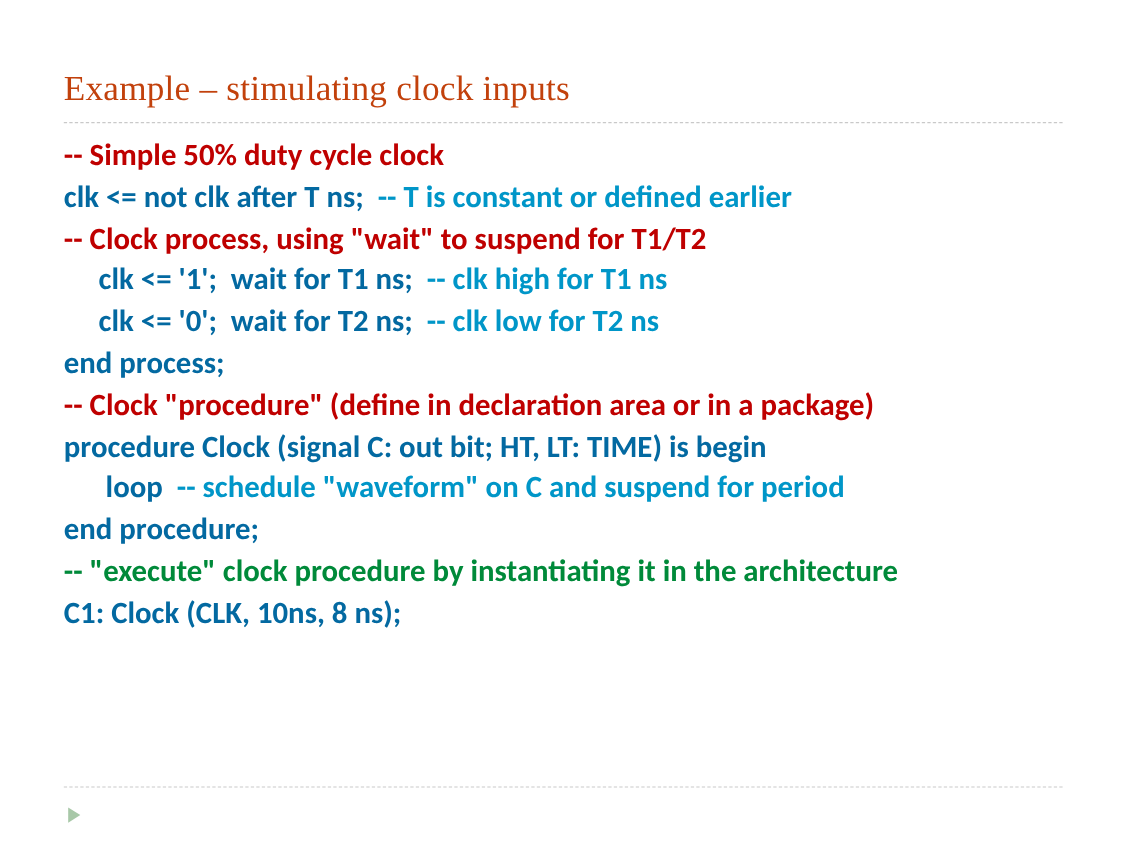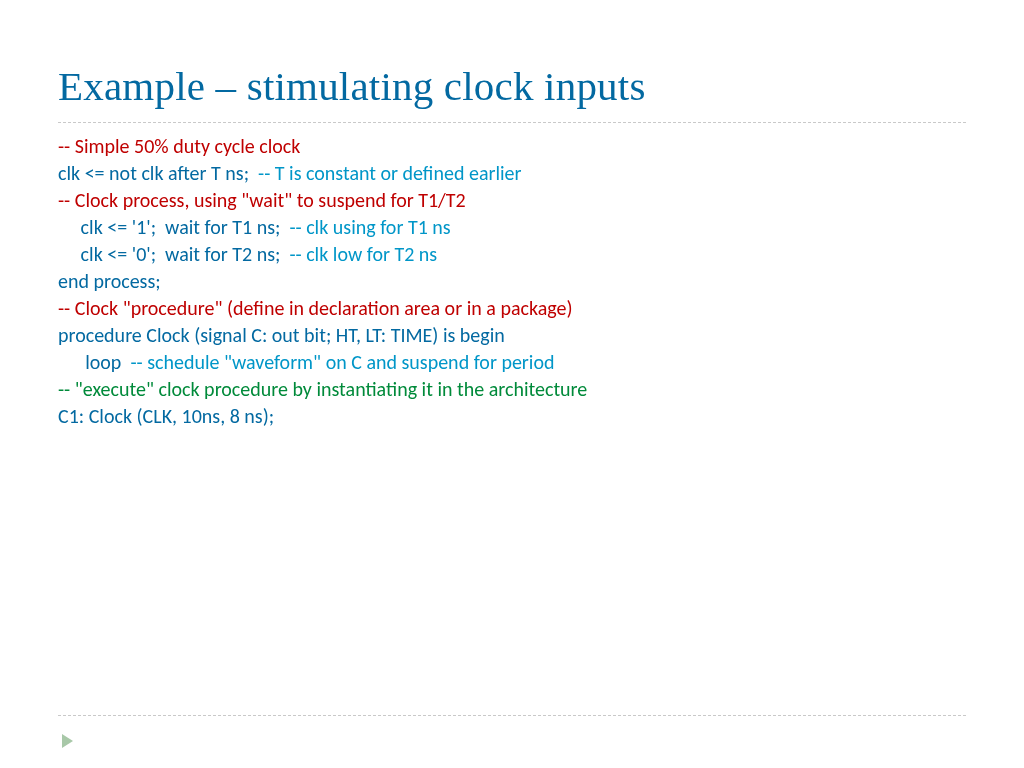--- a/index.html
+++ b/index.html
@@ -13,35 +13,36 @@
   }
   .slide {
     box-sizing: border-box;
     width: 1024px;
     height: 768px;
     padding: 62px 58px 0 58px;
     position: relative;
   }
   .title {
     font-family: "Book Antiqua", Palatino, "Palatino Linotype", Georgia, serif;
-    font-size: 41px;
+    font-size: 32px;
     font-weight: 400;
-    color: #0369a1;
+    color: #c2410c;
     margin: 0 0 12px 0;
     letter-spacing: 0.2px;
   }
   .hr-dashed {
     border: none;
     border-top: 1px dashed #c9c9c9;
     margin: 0 0 10px 0;
   }
   .body {
-    font-size: 20px;
+    font-size: 28px;
     line-height: 1.35;
     color: #000000;
+    font-weight: bold;
   }
   .body div {
     white-space: pre;
   }
   .c-red   { color: #bf0000; }
   .c-blue  { color: #0096c8; text-align: right; }
   .c-green { color: #008a3a; }
   .c-black { color: #0369a1; margin-top: 10px; }
   .hr-bottom {
     position: absolute;
@@ -72,34 +73,35 @@
 
   <div class="body">
 
     <div><span class="c-red">-- Simple 50% duty cycle clock</span></div>
 
     <div><span class="c-black">clk &lt;= not clk after T ns;  </span><span class="c-blue">-- T is constant or defined earlier</span></div>
 
     <div><span class="c-red">-- Clock process, using "wait" to suspend for T1/T2</span></div>
 
 
-    <div><span class="c-black">     clk &lt;= '1';  wait for T1 ns;  </span><span class="c-blue">-- clk using for T1 ns</span></div>
+    <div><span class="c-black">     clk &lt;= '1';  wait for T1 ns;  </span><span class="c-blue">-- clk high for T1 ns</span></div>
 
     <div><span class="c-black">     clk &lt;= '0';  wait for T2 ns;  </span><span class="c-blue">-- clk low for T2 ns</span></div>
 
     <div><span class="c-black">end process;</span></div>
 
     <div><span class="c-red">-- Clock "procedure" (define in declaration area or in a package)</span></div>
 
     <div><span class="c-black">procedure Clock (signal C: out bit; HT, LT: TIME) is begin</span></div>
 
     <div><span class="c-black">      loop  </span><span class="c-blue">-- schedule "waveform" on C and suspend for period</span></div>
 
 
 
+    <div><span class="c-black">end procedure;</span></div>
 
     <div><span class="c-green">-- "execute" clock procedure by instantiating it in the architecture</span></div>
 
     <div><span class="c-black">C1: Clock (CLK, 10ns, 8 ns);</span></div>
 
   </div>
 
   <hr class="hr-bottom">
   <div class="bullet-marker"></div>
 </div>

